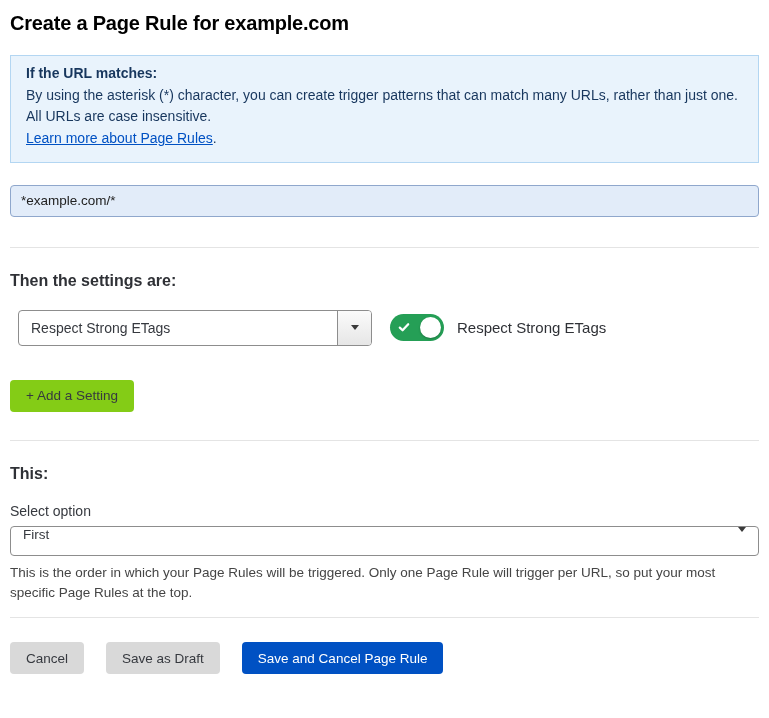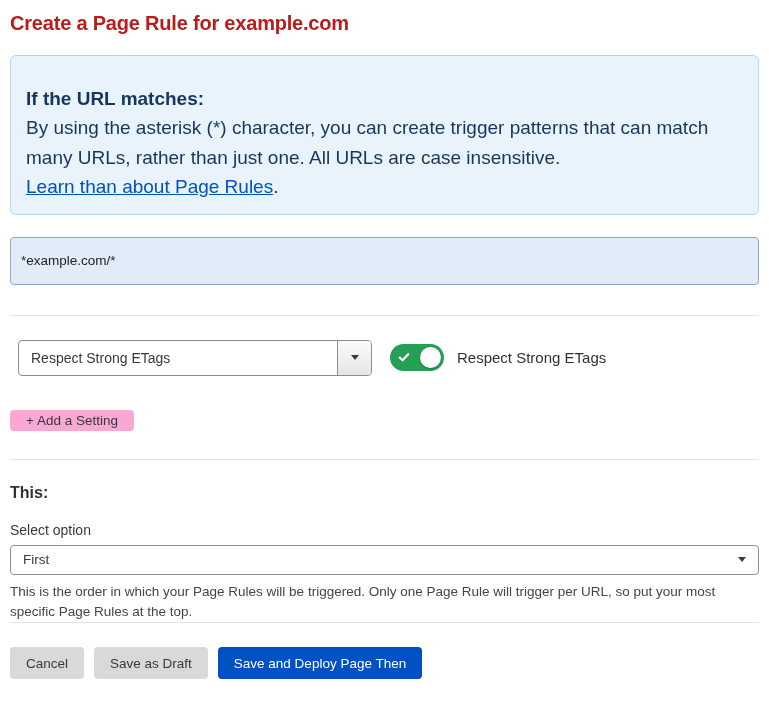--- a/index.html
+++ b/index.html
@@ -8,53 +8,53 @@
     width: 769px;
     min-height: 718px;
     font-family: "Liberation Sans", "DejaVu Sans", sans-serif;
     color: #36393f;
   }
   .page { padding: 12px 10px 16px 10px; }
 
   h1.page-title {
     font-size: 20px;
     font-weight: 700;
-    color: #b91c1c;
+    color: #000000;
     margin: 0 0 20px 0;
     letter-spacing: -0.2px;
   }
 
   
   .info-box {
     background: #e9f3fc;
     border: 1px solid #b3d6f2;
-    border-radius: 6px;
-    padding: 28px 15px 12px 15px;
+    border-radius: 0;
+    padding: 7px 15px 12px 15px;
     margin-bottom: 22px;
     color: #17365d;
-    font-size: 19px;
+    font-size: 14px;
     line-height: 1.55;
   }
   .info-heading { font-weight: 700; }
   .info-link { color: #0051c3; text-decoration: underline; }
   .info-link-row { color: #17365d; }
 
   
   .field-label {
     display: block;
     font-size: 14px;
     color: #36393f;
     margin: 0 0 7px 0;
   }
 
   
   .url-input {
     display: block;
     width: 100%;
-    height: 48px;
+    height: 32px;
     background: #e2ecf9;
     border: 1px solid #8fa7cc;
     border-radius: 4px;
     padding: 0 10px;
     font-size: 13.5px;
     color: #222;
     font-family: inherit;
     margin-bottom: 30px;
     outline: none;
   }
@@ -157,68 +157,68 @@
     padding: 0 16px;
     border: none;
     border-radius: 4px;
     font-size: 13.5px;
     font-family: inherit;
     cursor: pointer;
     white-space: nowrap;
   }
   .btn.gray { background: #d9d9d9; color: #36393f; }
   .btn.primary { background: #0051c3; color: #ffffff; }
-  .btn.add-setting { height: 21px; background: #f9a8d4; margin: 0; }
+  .btn.add-setting { height: 32px; background: #84cc16; margin: 0; }
 
   .add-setting-wrap { margin-bottom: 28px; }
 
   
   .select-full {
     width: 100%;
     height: 30px;
     background: #ffffff;
     border: 1px solid #8d8d8d;
     border-radius: 4px;
     display: flex;
-    align-items: center;
     justify-content: space-between;
     padding: 0 12px;
     cursor: pointer;
   }
   .select-full .select-value { padding: 0; font-size: 13.5px; }
 
   .help-text {
     font-size: 13.5px;
     color: #454545;
     line-height: 1.5;
-    margin: 7px 0 0 0;
+    margin: 7px 0 14px 0;
     max-width: 745px;
   }
   .help-divider { margin: 20px 0 18px 0; }
   .order-divider { margin: 26px 0 22px 0; }
 
-  .actions { display: flex; align-items: flex-end; gap: 10px; }
+  .actions { display: flex; align-items: flex-end; gap: 22px; }
 </style>
 </head>
 <body>
 
 <div class="page">
 
   <h1 class="page-title">Create a Page Rule for example.com</h1>
 
   <div class="info-box">
     <div class="info-heading">If the URL matches:</div>
     <div class="info-body">By using the asterisk (*) character, you can create trigger patterns that can match many URLs, rather than just one. All URLs are case insensitive.</div>
-    <div class="info-link-row"><a href="#" class="info-link">Learn than about Page Rules</a><span>.</span></div>
+    <div class="info-link-row"><a href="#" class="info-link">Learn more about Page Rules</a><span>.</span></div>
   </div>
 
   <input type="text" class="url-input" value="*example.com/*" style="">
 
   <hr class="divider">
 
+  <h2 class="section-heading">Then the settings are:</h2>
 
 
   <div class="settings-row">
     <div class="select-composite">
       <span class="select-value">Respect Strong ETags</span>
       <span class="select-caret-btn">
         <span class="caret"></span>
       </span>
     </div>
 
@@ -246,16 +246,16 @@
     <span class="caret"></span>
   </div>
 
   <p class="help-text">This is the order in which your Page Rules will be triggered. Only one Page Rule will trigger per URL, so put your most specific Page Rules at the top.</p>
 
   <hr class="divider help-divider">
 
   <div class="actions">
     <button class="btn gray">Cancel</button>
     <button class="btn gray">Save as Draft</button>
-    <button class="btn primary">Save and Deploy Page Then</button>
+    <button class="btn primary">Save and Cancel Page Rule</button>
   </div>
 
 </div>
 
 </body></html>

